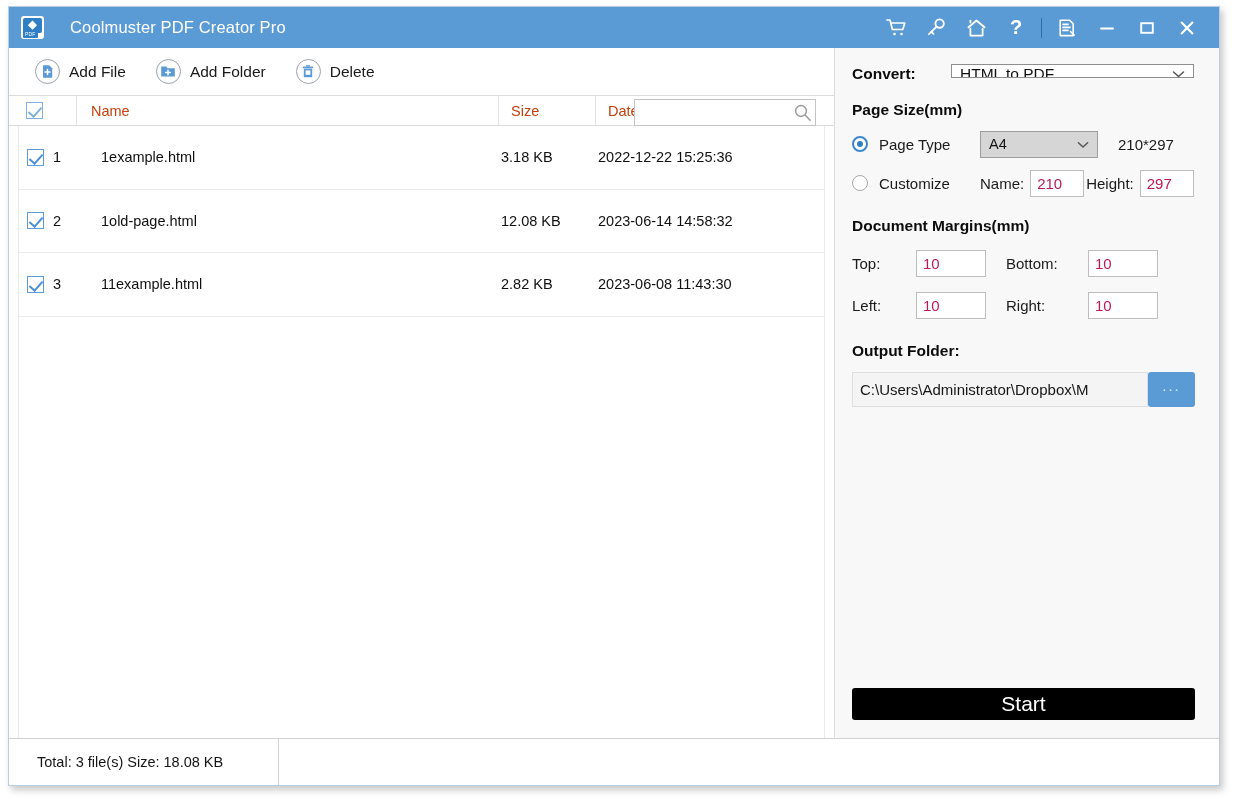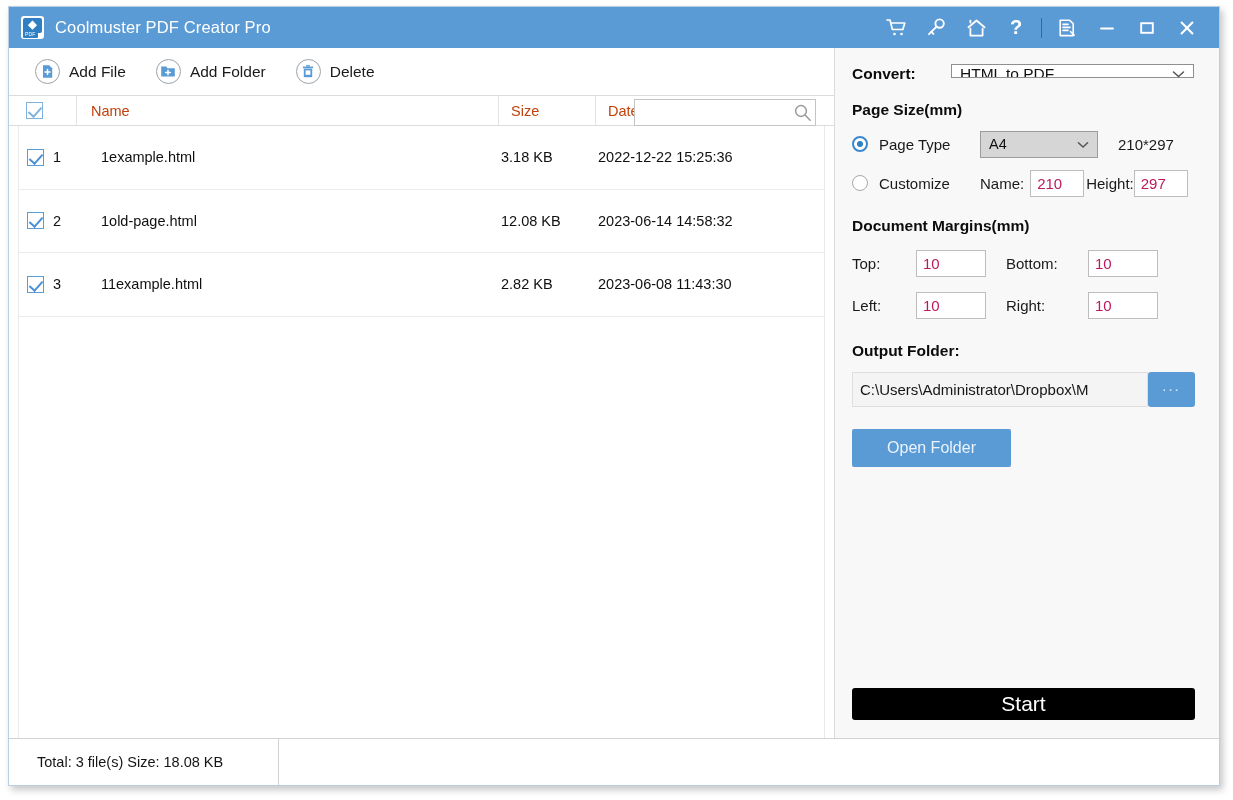--- a/index.html
+++ b/index.html
@@ -63,21 +63,21 @@
     left: 2px; bottom: 1px;
     background: #2e7fc4;
     color: #ffffff;
     font-size: 5px;
     line-height: 5px;
     padding: 1px 2px;
     border-radius: 1px;
     letter-spacing: .2px;
   }
   #app-title {
-    margin-left: 11px;
+    margin-left: 26px;
     color: #ffffff;
     font-size: 16.5px;
     letter-spacing: .15px;
     white-space: nowrap;
   }
   #title-actions {
     margin-left: auto;
     display: flex;
     align-items: center;
     height: 100%;
@@ -370,21 +370,21 @@
     left: 3px; top: 3px;
     width: 6px; height: 6px;
     border-radius: 50%;
     background: #2e7fc4;
   }
 
   #page-type-select { width: 118px; }
   #page-dims { margin-left: 20px; font-size: 15px; color: #1a1a1a; }
 
   #width-input  { width: 54px; margin-left: 6px; }
-  #height-input { width: 54px; }
+  #height-input { width: 54px; margin-left: 6px; }
 
   #margins-title { margin-bottom: 14px; }
   .margin-row { margin-bottom: 13px; height: 29px; }
   .margin-row .m-lbl { width: 64px; font-size: 15px; color: #1a1a1a; }
   .margin-row .m-in  { width: 70px; }
   .margin-row .m-lbl2 { width: 82px; font-size: 15px; color: #1a1a1a; margin-left: 20px; }
 
   #output-title { margin-top: 9px; margin-bottom: 12px; }
 
   #output-row { height: 35px; }
@@ -707,21 +707,20 @@
         <input class="txt m-in" type="text" value="10" style="">
       </div>
 
       <div class="lbl-bold" id="output-title">Output Folder:</div>
 
       <div class="row-line" id="output-row">
         <div id="output-path">C:\Users\Administrator\Dropbox\M</div>
         <button id="browse-btn">...</button>
       </div>
 
-      <button id="open-folder-btn">Open Folder</button>
 
       <button id="start-btn">Start</button>
     </div>
   </div>
 
   <div id="status-bar">
     <div id="status-total">Total: 3 file(s) Size: 18.08 KB</div>
   </div>
 
 </div>

